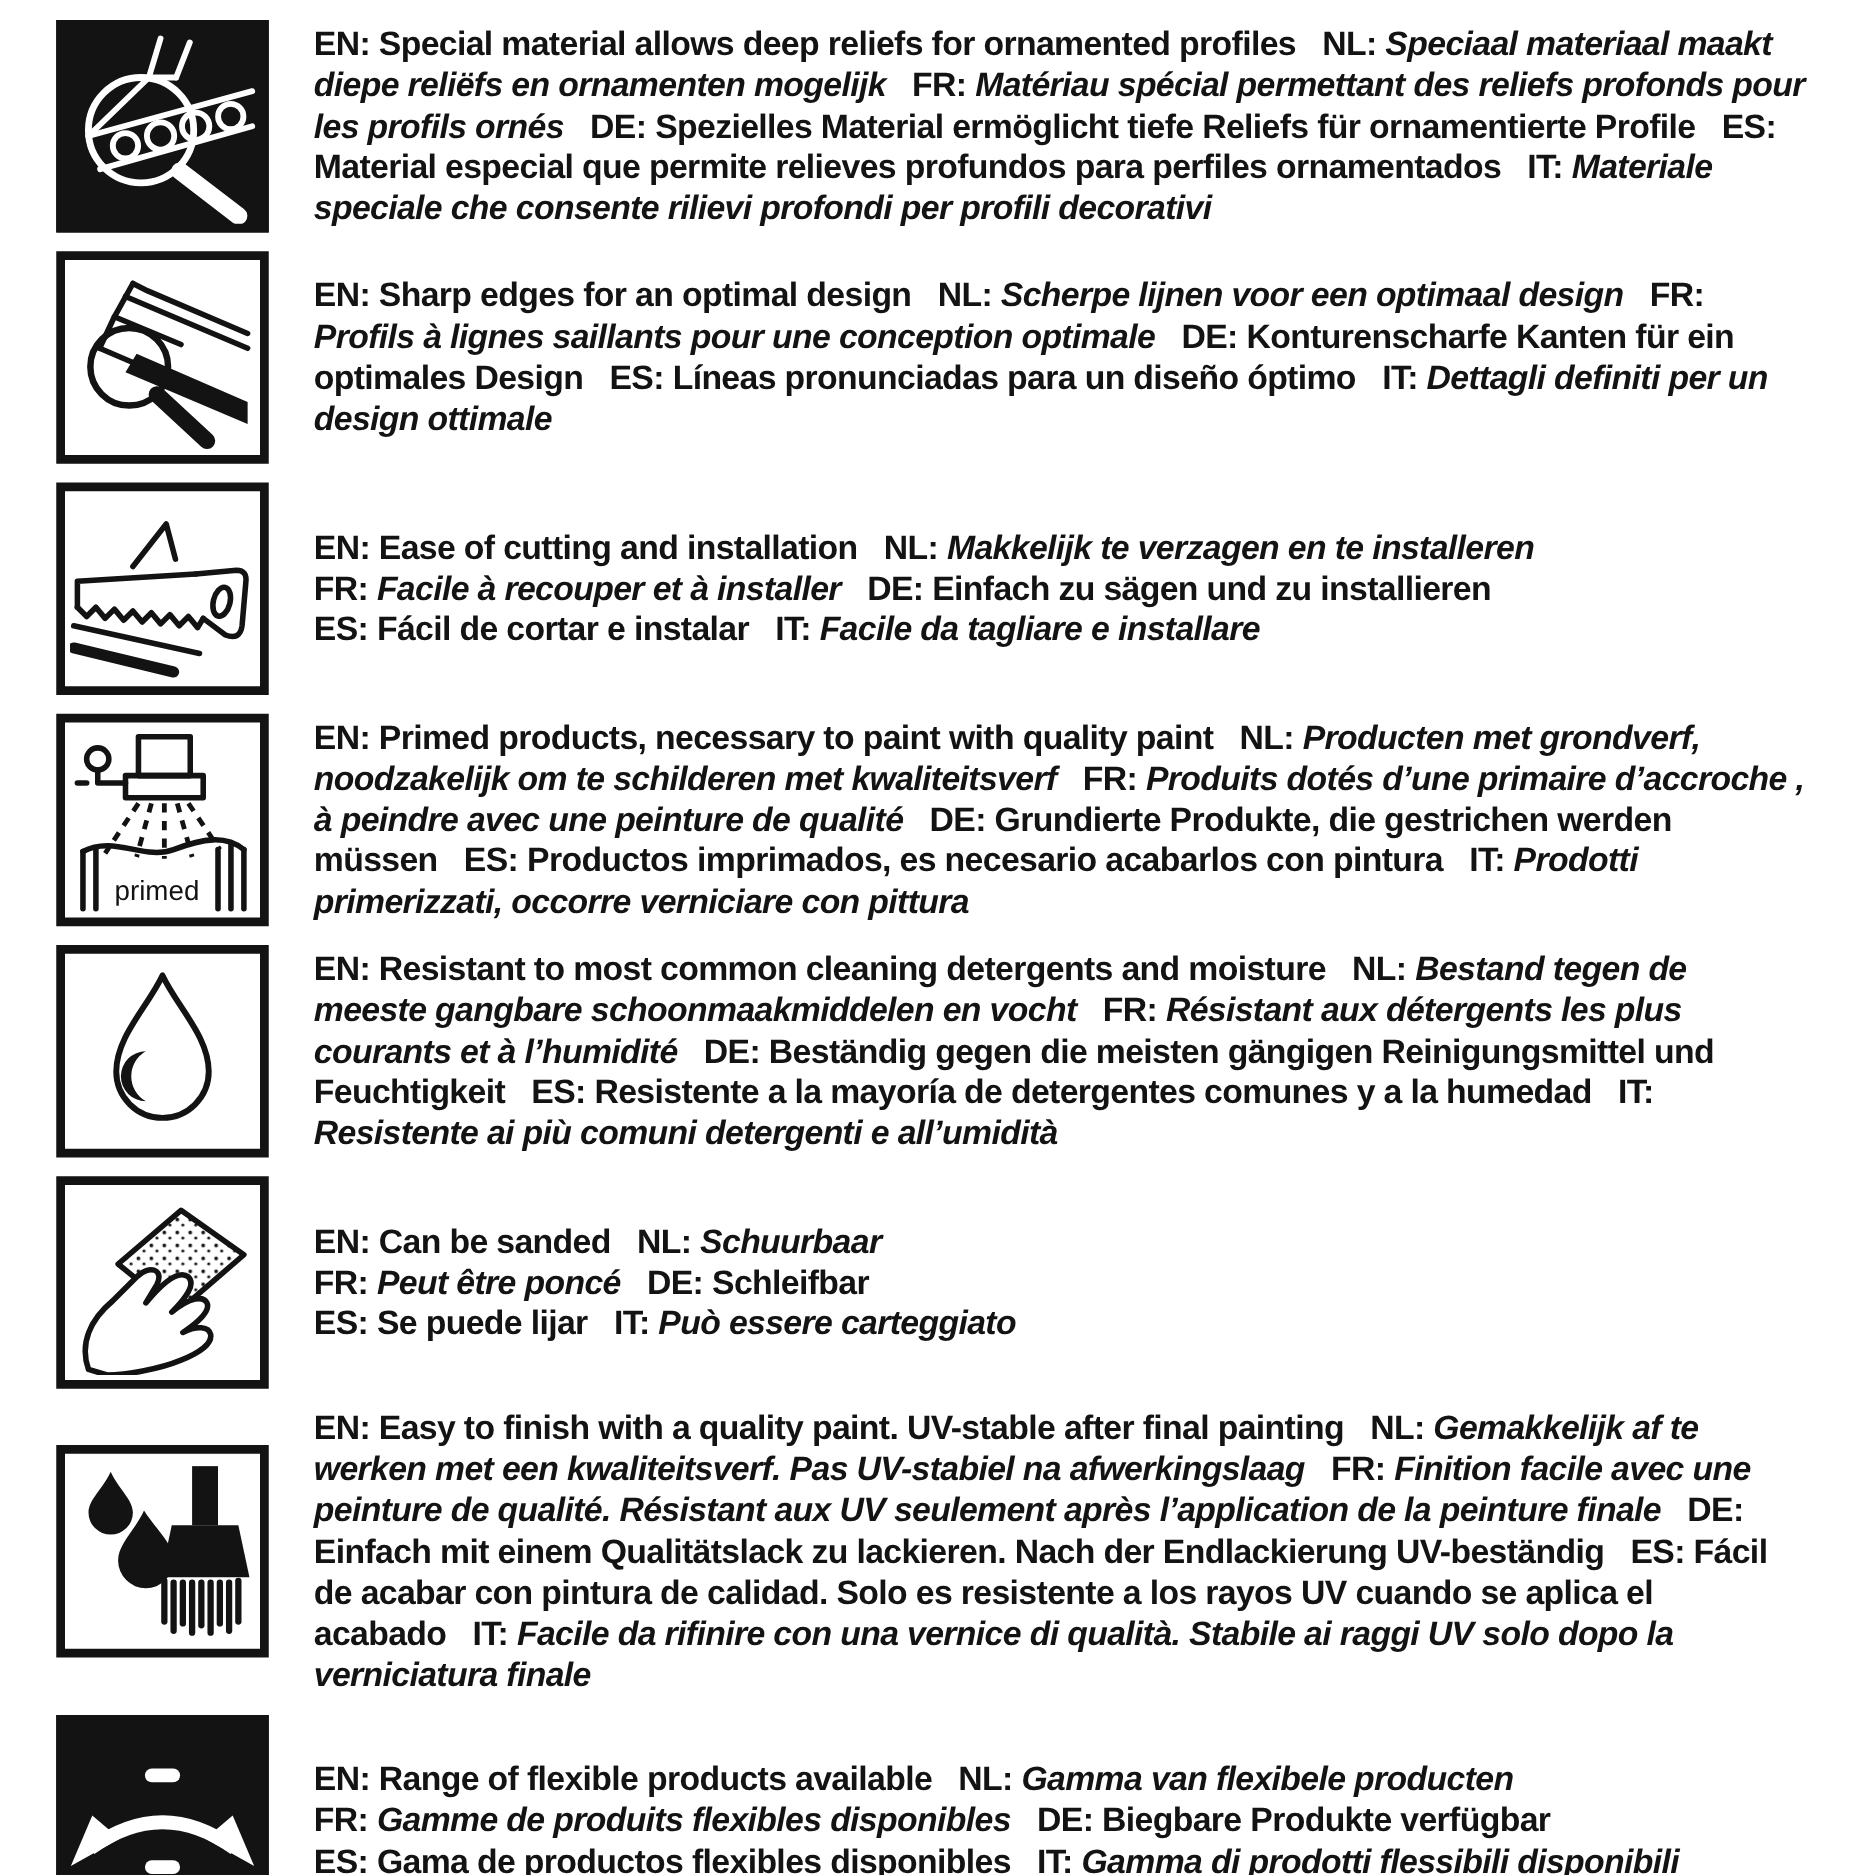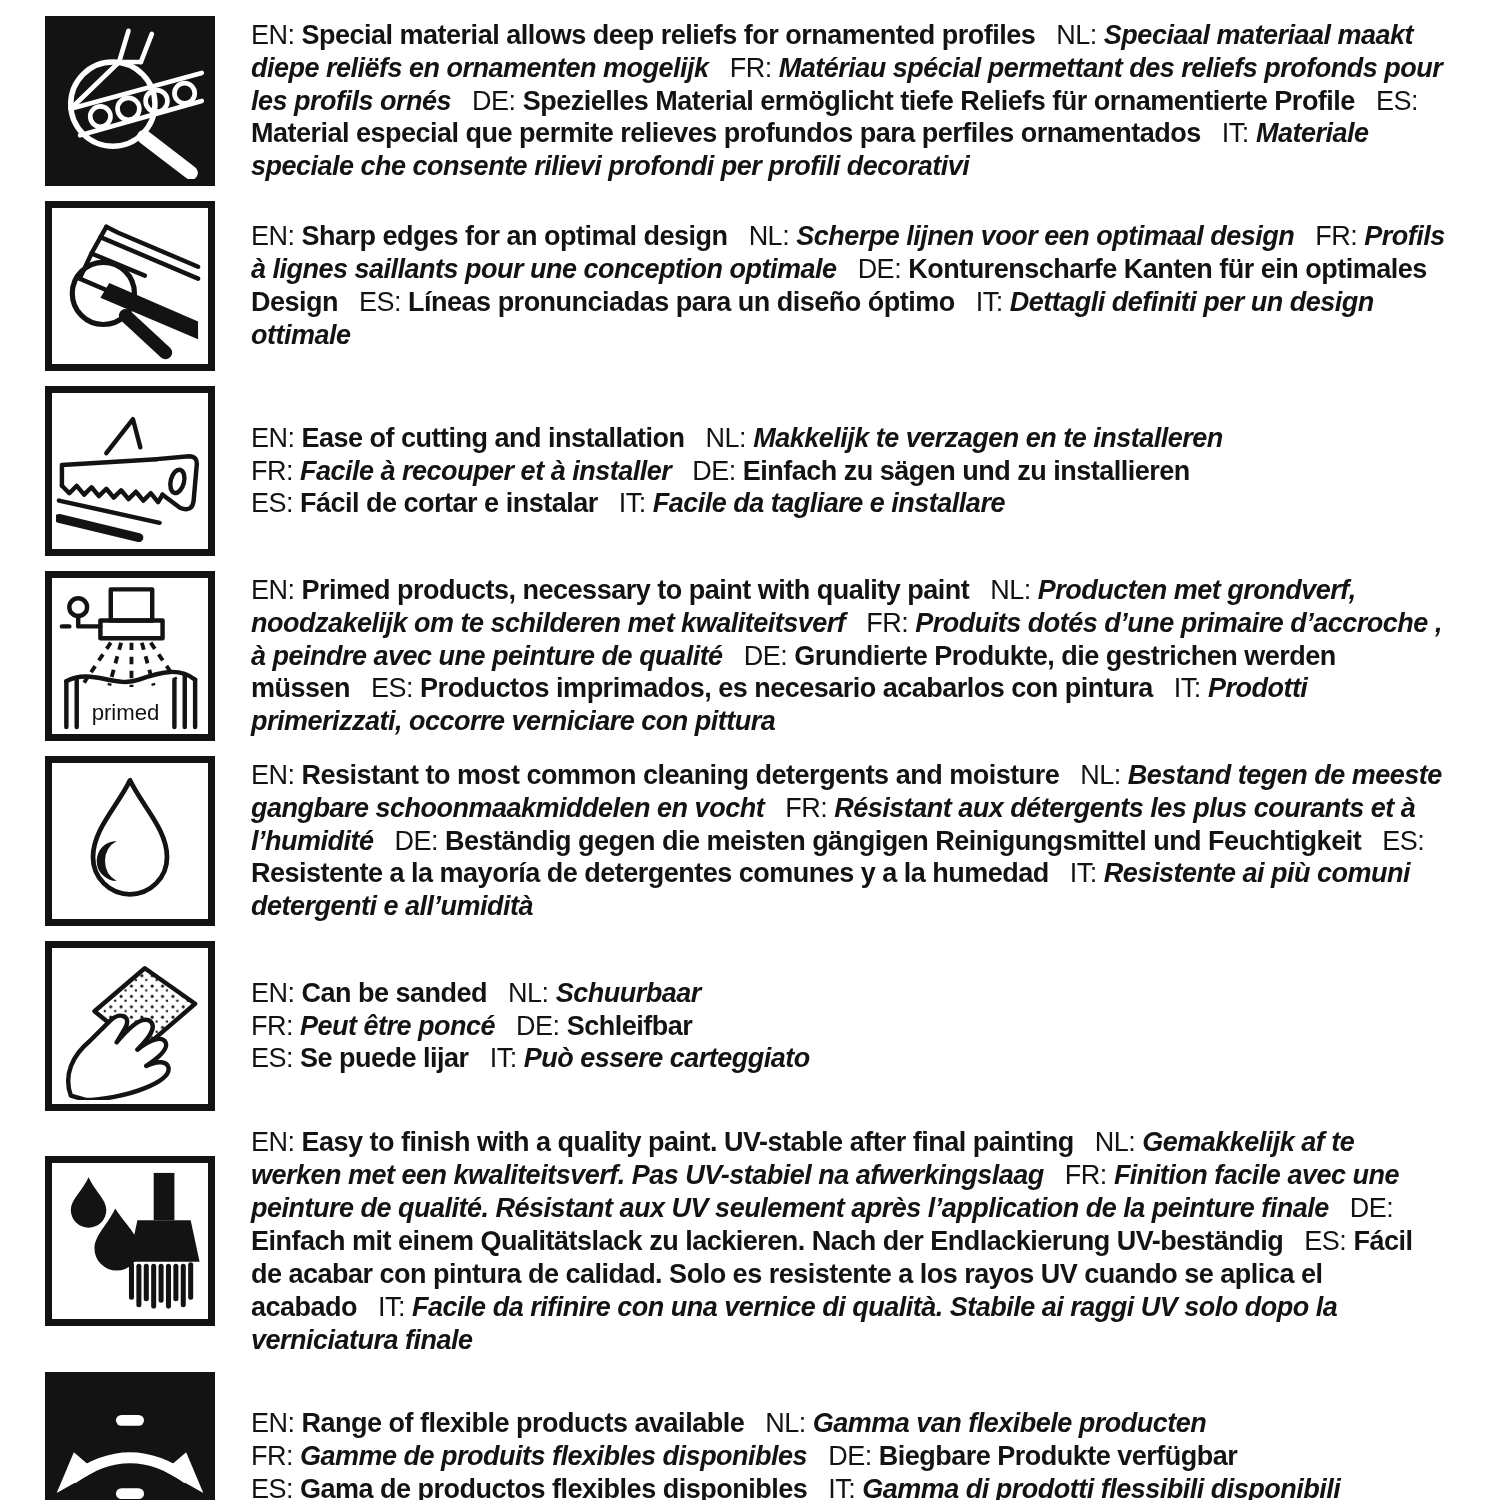--- a/index.html
+++ b/index.html
@@ -21,21 +21,21 @@
     background:var(--paper);
     padding:4px;
   }
   .icon-box.inverted { border-color:var(--ink); background:var(--ink); padding:0; }
   .icon-box svg { display:block; width:100%; height:100%; }
   .desc {
     max-width:1195px;
     font-size:27px; line-height:1.22; letter-spacing:-0.5px;
     color:var(--ink);
   }
-  .desc b.lang { font-weight:normal; font-style:normal; }
+  .desc b.lang { font-weight:bold; font-style:normal; }
   .desc .it { font-style:italic; }
   .desc span { letter-spacing:-0.5px;font-weight:bold; }
 </style>
 </head>
 <body>
 
 <main>
   <section class="row">
     <div class="icon-box inverted">
         <svg viewBox="0 0 100 100">

